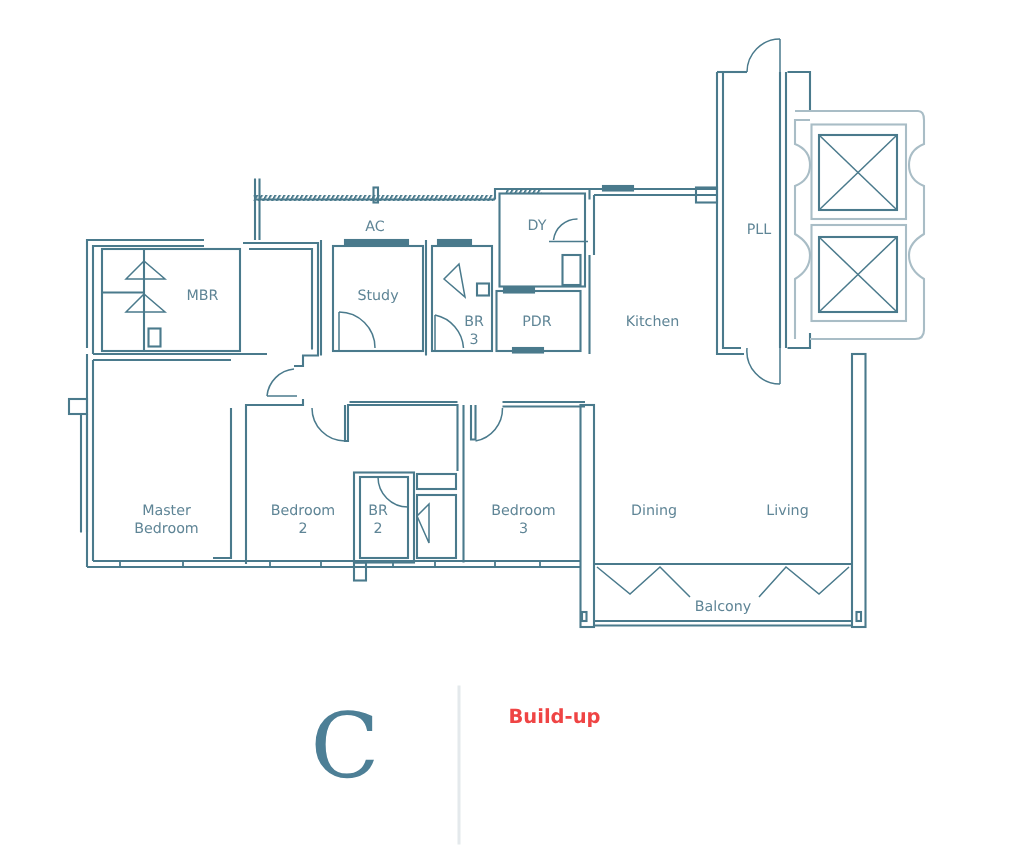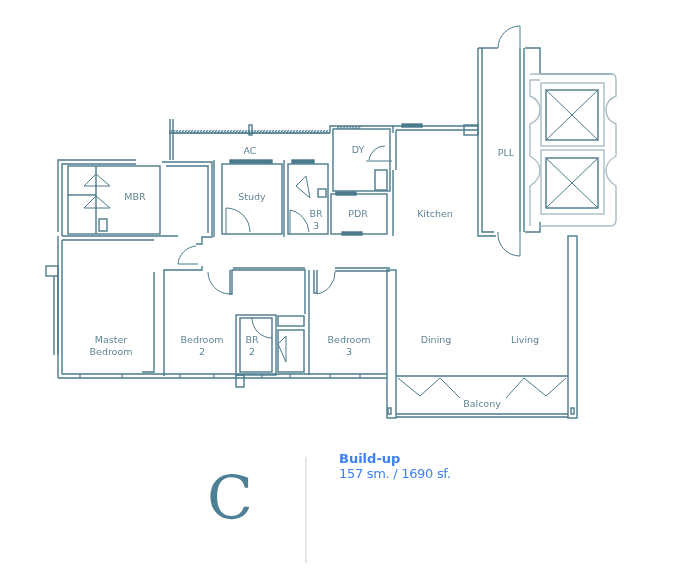--- a/index.html
+++ b/index.html
@@ -3,21 +3,21 @@
   <meta charset="utf-8">
   <style>
     html, body { margin: 0; padding: 0; background: #ffffff; }
     body { width: 682px; height: 572px; position: relative; overflow: hidden; font-family: "DejaVu Sans", "Liberation Sans", sans-serif; }
     .plan { position: absolute; left: 0; top: 0; width: 642px; height: 440px; }
     .plan svg { width: 682px; height: 440px; display: block; }
     .room-label { font-family: "DejaVu Sans", sans-serif; font-size: 9.5px; fill: #5f8596; }
     .legend { position: absolute; left: 0; top: 450px; width: 682px; height: 122px; }
     .unit-letter { position: absolute; left: 207px; top: 468px; font-family: "DejaVu Serif", "Liberation Serif", serif; font-size: 60px; color: #4d7f96; line-height: 1; }
     .divider { position: absolute; left: 305px; top: 457px; width: 2px; height: 106px; background: #e4e9ec; }
-    .info { position: absolute; left: 339px; top: 452px; color: #3b82f6; }
+    .info { position: absolute; left: 339px; top: 472px; color: #ef4444; }
     .info .label { font-family: "DejaVu Sans", sans-serif; font-weight: bold; font-size: 13px; line-height: 14px; }
     .info .value { font-family: "DejaVu Sans", sans-serif; font-size: 13px; line-height: 15px; letter-spacing: -0.3px; }
     .info .block { margin-bottom: 8px; }
   </style>
 </head>
 <body>
 
 <div class="plan">
   <svg viewBox="0 0 682 440" xmlns="http://www.w3.org/2000/svg">
     <defs>
@@ -189,15 +189,14 @@
     </g>
   </svg>
 </div>
 
 <div class="legend"></div>
 <div class="unit-letter">C</div>
 <div class="divider"></div>
 <div class="info">
   <div class="block">
     <div class="label">Build-up</div>
-    <div class="value">157 sm. / 1690 sf.</div>
   </div>
 </div>
 
 </body></html>

